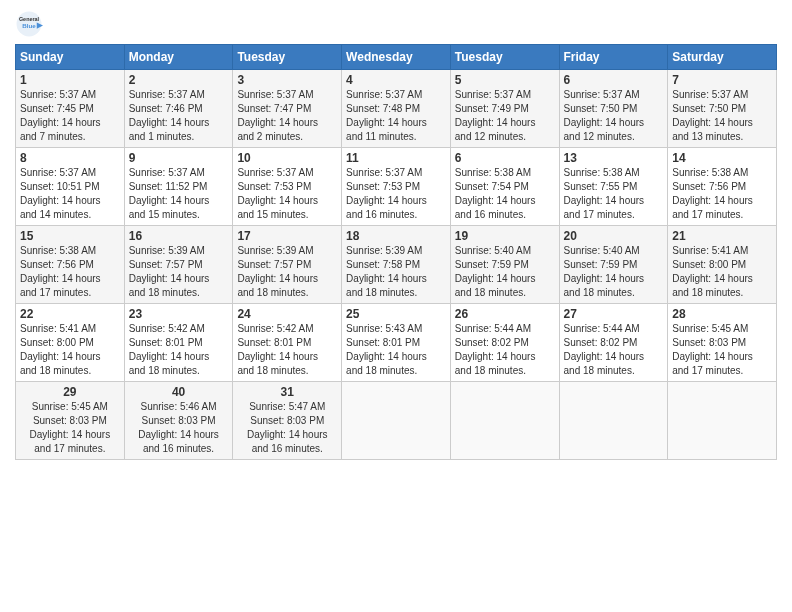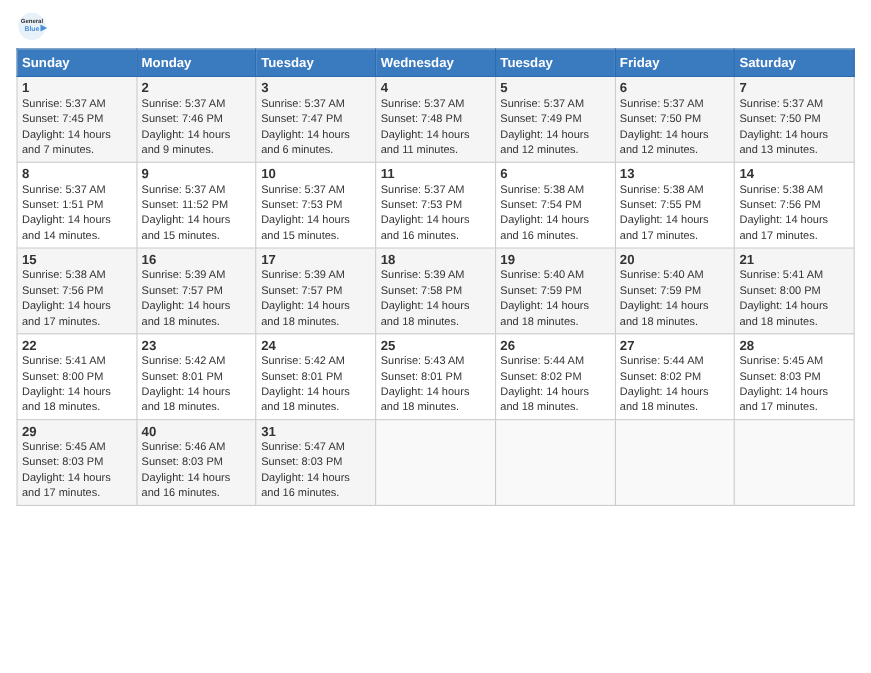--- a/index.html
+++ b/index.html
@@ -84,20 +84,21 @@
     .day-info {
       font-size: 10px;
       line-height: 1.4;
       color: #333;
     }
     .empty-cell {
       background: #f9f9f9 !important;
     }
     .last-row td {
       height: 70px;
+      text-align: center;
     }
   </style>
 </head>
 <body>
 
 <div class="page">
   <div class="header">
     <div class="logo">
       <svg class="logo-icon" viewBox="0 0 36 36">
         <circle cx="18" cy="18" r="16" fill="#e8f0f8"></circle>
@@ -134,30 +135,30 @@
           <span>Daylight: 14 hours</span><br>
           <span>and 7 minutes.</span>
         </div>
       </td>
           <td>
         <span class="day-num">2</span>
         <div class="day-info">
           <span>Sunrise: 5:37 AM</span><br>
           <span>Sunset: 7:46 PM</span><br>
           <span>Daylight: 14 hours</span><br>
-          <span>and 9 minutes.</span>
+          <span>and 1 minutes.</span>
         </div>
       </td>
           <td>
         <span class="day-num">3</span>
         <div class="day-info">
           <span>Sunrise: 5:37 AM</span><br>
           <span>Sunset: 7:47 PM</span><br>
           <span>Daylight: 14 hours</span><br>
-          <span>and 6 minutes.</span>
+          <span>and 2 minutes.</span>
         </div>
       </td>
           <td>
         <span class="day-num">4</span>
         <div class="day-info">
           <span>Sunrise: 5:37 AM</span><br>
           <span>Sunset: 7:48 PM</span><br>
           <span>Daylight: 14 hours</span><br>
           <span>and 11 minutes.</span>
         </div>
@@ -188,21 +189,21 @@
           <span>Daylight: 14 hours</span><br>
           <span>and 13 minutes.</span>
         </div>
       </td>
         </tr>
         <tr>
           <td>
         <span class="day-num">8</span>
         <div class="day-info">
           <span>Sunrise: 5:37 AM</span><br>
-          <span>Sunset: 1:51 PM</span><br>
+          <span>Sunset: 10:51 PM</span><br>
           <span>Daylight: 14 hours</span><br>
           <span>and 14 minutes.</span>
         </div>
       </td>
           <td>
         <span class="day-num">9</span>
         <div class="day-info">
           <span>Sunrise: 5:37 AM</span><br>
           <span>Sunset: 11:52 PM</span><br>
           <span>Daylight: 14 hours</span><br>

